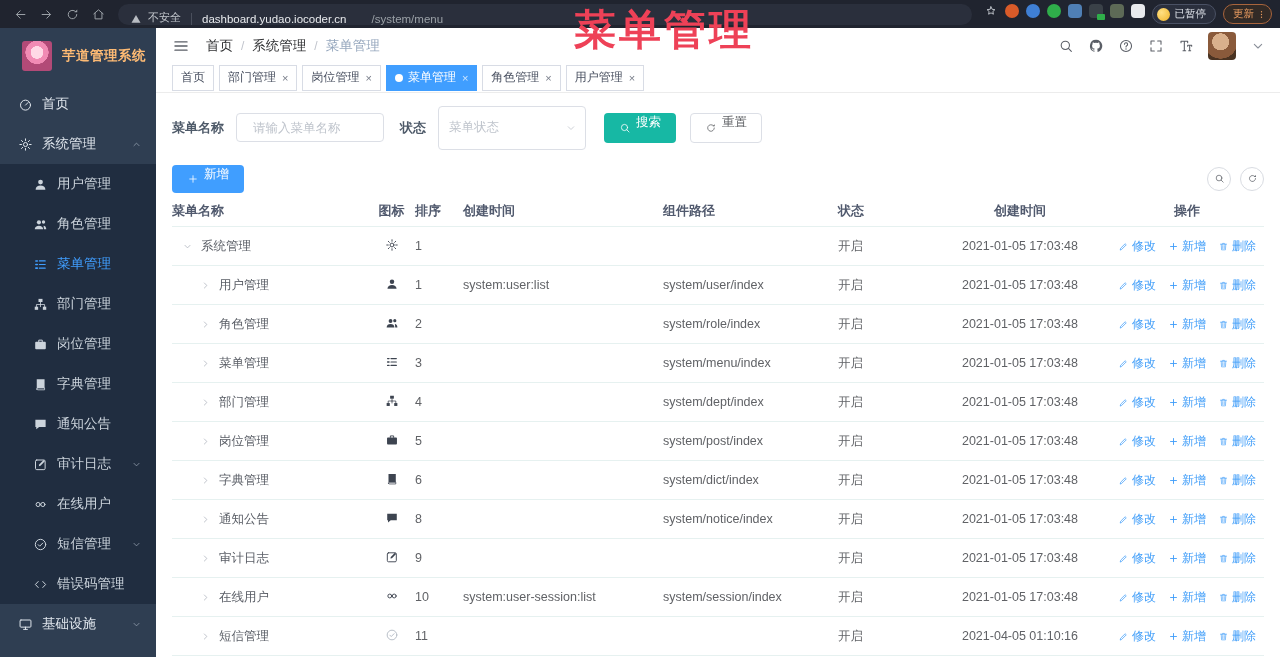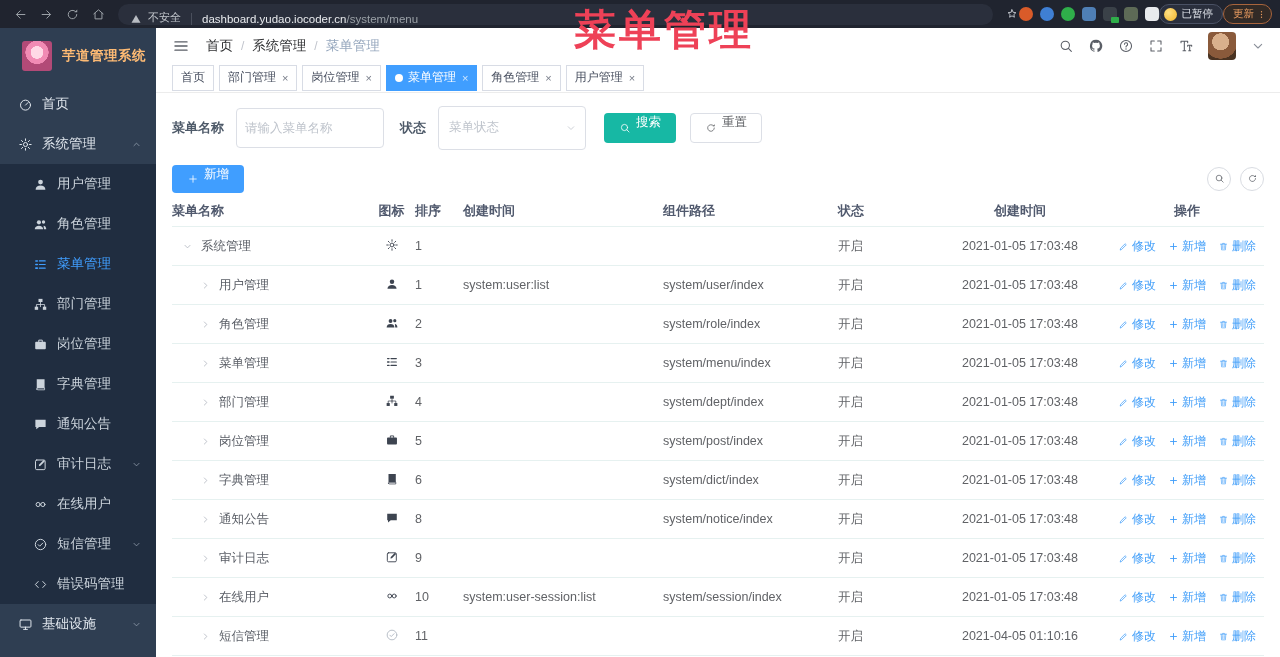--- a/index.html
+++ b/index.html
@@ -11,22 +11,22 @@
 
   
   .browser-bar { height:28px; background:#20242f; display:flex; align-items:center; padding:0 8px; gap:2px; position:relative; z-index:5; }
   .bnav { width:24px; height:22px; color:#9aa0a6; display:flex; align-items:center; justify-content:center; border-radius:50%; }
   .bnav svg { width:15px; height:15px; }
   .url-pill { flex:1 1 auto; height:21px; margin:0 10px 0 6px; background:#2a2f3c; border-radius:11px; display:flex; align-items:flex-end; padding:0 12px; gap:6px; min-width:0; }
   .url-pill .warn { color:#b8bcc2; } .url-pill .warn svg { width:12px; height:12px; }
   .sec-label { color:#c3c7cd; font-size:11px; }
   .url-div { width:1px; height:12px; background:#4a4f5c; margin:0 4px; }
   .url-text { font-size:11.5px; color:#e8eaed; white-space:nowrap; overflow:hidden; }
-  .url-text .path { color:#9aa0a6; }
-  .b-right { display:flex; align-items:center; }
+  .url-text .path { color:#9aa0a6;margin-left:25px; }
+  .b-right { display:flex; align-items:flex-start; gap:7px; }
   .star { color:#c3c7cd; } .star svg { width:14px; height:14px; }
   .ext { width:14px; height:14px; border-radius:4px; position:relative; }
   .ext.badged::after { content:""; position:absolute; right:-2px; bottom:-2px; width:8px; height:6px; background:#2fae4a; border-radius:1px; }
   .paused-pill { height:20px; border:1px solid #4a5164; background:#2a2f3d; border-radius:10px; display:flex; align-items:center; gap:5px; padding:0 9px 0 4px; }
   .emoji { width:13px; height:13px; border-radius:50%; background:radial-gradient(circle at 35% 35%, #ffe083, #f0b429); }
   .paused-label { font-size:10.5px; color:#dfe3ea; }
   .update-btn { height:20px; border:1.5px solid #a8643c; background:#322a26; border-radius:10px; display:flex; align-items:center; gap:2px; padding:0 4px 0 9px; color:#e79a5f; }
   .update-label { font-size:10.5px; }
   .update-btn svg { width:11px; height:11px; }
 
@@ -64,21 +64,21 @@
   .tab { height:26px; display:flex; align-items:center; gap:5px; padding:0 8px; border:1px solid #d8dce5; background:#fff; font-size:12px; color:#495060; cursor:pointer; }
   .tab .dot { width:8px; height:8px; border-radius:50%; background:#fff; display:none; }
   .tab.active { background:#409eff; border-color:#409eff; color:#fff; }
   .tab.active .dot { display:block; }
   .tab .close { font-size:11px; opacity:.75; margin-left:1px; }
 
   .content { flex:1 1 auto; padding:0 16px; overflow:hidden; }
 
   .search-row { margin-top:13px; display:flex; align-items:center; gap:12px; }
   .form-label { font-size:13px; font-weight:700; color:#4e5a69; }
-  .text-input { width:148px; height:40px; border:1px solid #dcdfe6; border-radius:4px; font-size:12.5px; padding:0 8px; color:#606266; outline:none; }
+  .text-input { width:148px; height:29px; border:1px solid #dcdfe6; border-radius:4px; font-size:12.5px; padding:0 16px; color:#606266; outline:none; }
   .text-input::placeholder { color:#bfc4cc; }
   .select-box { width:148px; height:44px; border:1px solid #dcdfe6; border-radius:4px; display:flex; align-items:center; padding:0 8px 0 10px; cursor:pointer; }
   .select-placeholder { font-size:12.5px; color:#bfc4cc; flex:1; }
   .select-box .ic-wrap { color:#c0c4cc; } .select-box svg { width:12px; height:12px; }
   .btn { height:30px; border-radius:4px; display:inline-flex; gap:5px; font-size:12.5px; padding:0 14px; cursor:pointer; border:1px solid transparent; }
   .btn svg { width:12px; height:12px; }
   .btn-search { color:#fff; margin-left:6px; }
   .btn-reset { background:#fff; border-color:#dcdfe6; color:#606266; margin-left:2px; }
 
   .toolbar-row { margin-top:15px; display:flex; align-items:center; }

